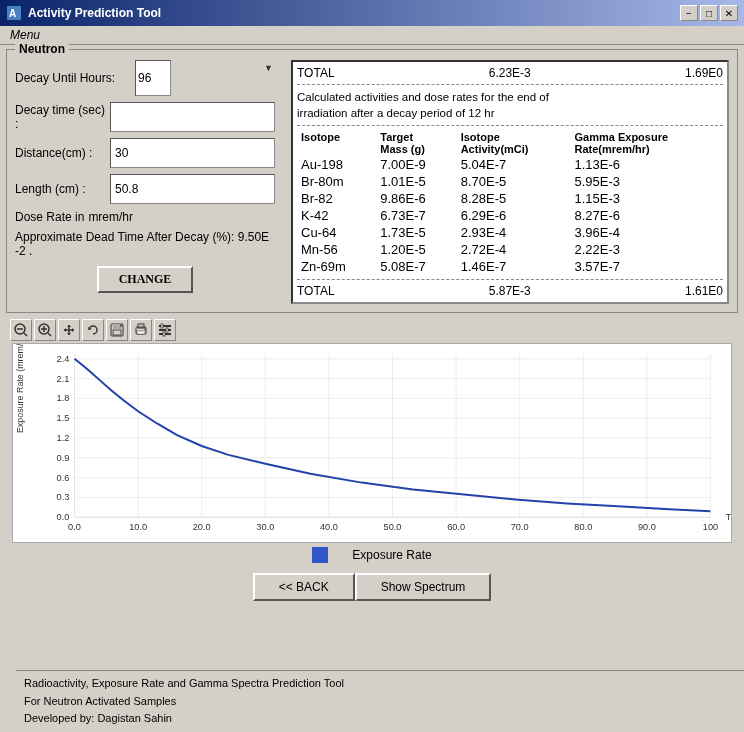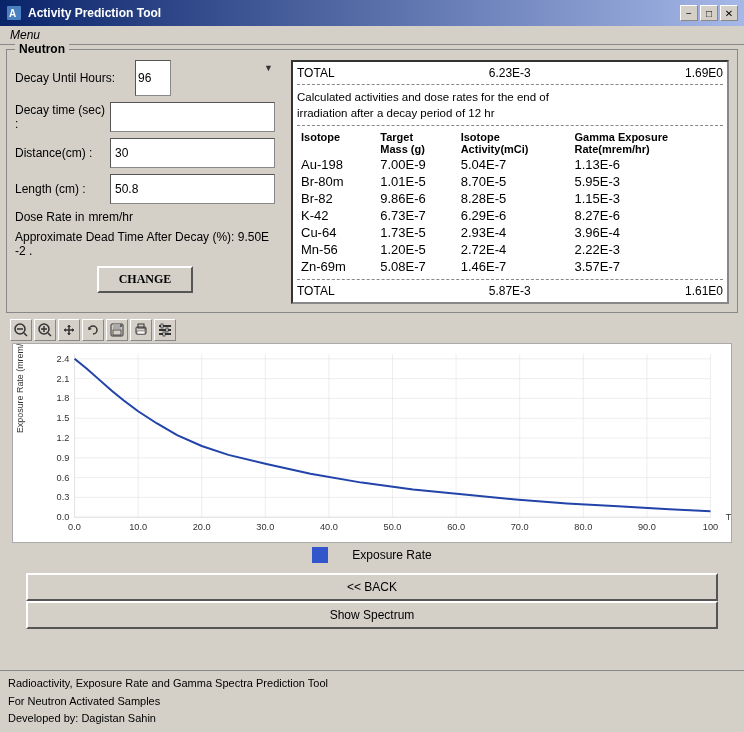--- a/index.html
+++ b/index.html
@@ -278,21 +278,20 @@
       background: #3355cc;
       display: inline-block;
     }
 
     
     .bottom-buttons {
       display: flex;
       justify-content: center;
       padding: 4px 20px;
       margin-top: 2px;
-      flex-direction: column;
     }
     .nav-btn {
       background: #d4d0c8;
       border: 2px solid;
       border-top-color: #fff;
       border-left-color: #fff;
       border-right-color: #555;
       border-bottom-color: #555;
       padding: 5px 24px;
       font-size: 12px;
@@ -302,21 +301,21 @@
 
     
     .footer {
       background: #d4d0c8;
       border-top: 1px solid #888;
       padding: 4px 8px;
       font-size: 11px;
       line-height: 1.6;
       position: absolute;
       bottom: 0;
-      left: 0;
+      left: 16px;
       right: 0;
     }
 
     
     ::-webkit-scrollbar { width: 16px; }
     ::-webkit-scrollbar-track { background: #d4d0c8; }
     ::-webkit-scrollbar-thumb { background: #a0a0a0; border: 1px solid #888; }
   </style>
 </head>
 <body>

